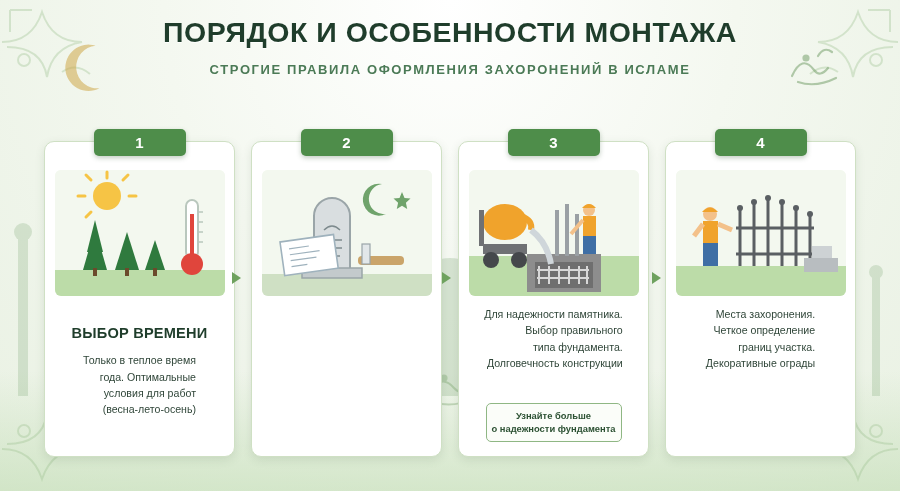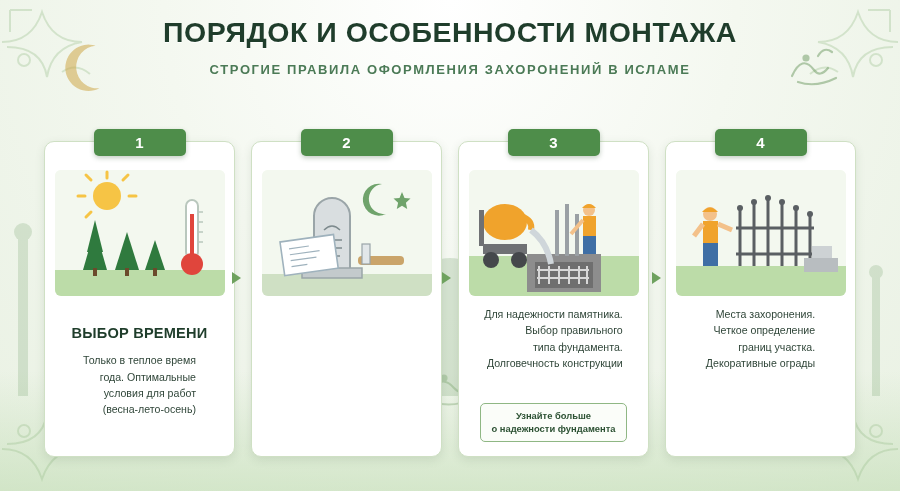--- a/index.html
+++ b/index.html
@@ -154,21 +154,21 @@
     margin-top: 10px;
     font-size: 10.6px;
     color: #2f4538;
     text-align: right;
     line-height: 1.55;
     padding: 0 6px;
     white-space: pre-line;
   }
   .cta {
     margin-top: auto;
-    width: 147px;
+    width: 136px;
     border: 1px solid #8fb784;
     border-radius: 5px;
     background: #fbfdf9;
     color: #2c5133;
     font-size: 9.4px;
     font-weight: bold;
     line-height: 1.45;
     text-align: center;
     padding: 5px 4px;
     white-space: pre-line;

